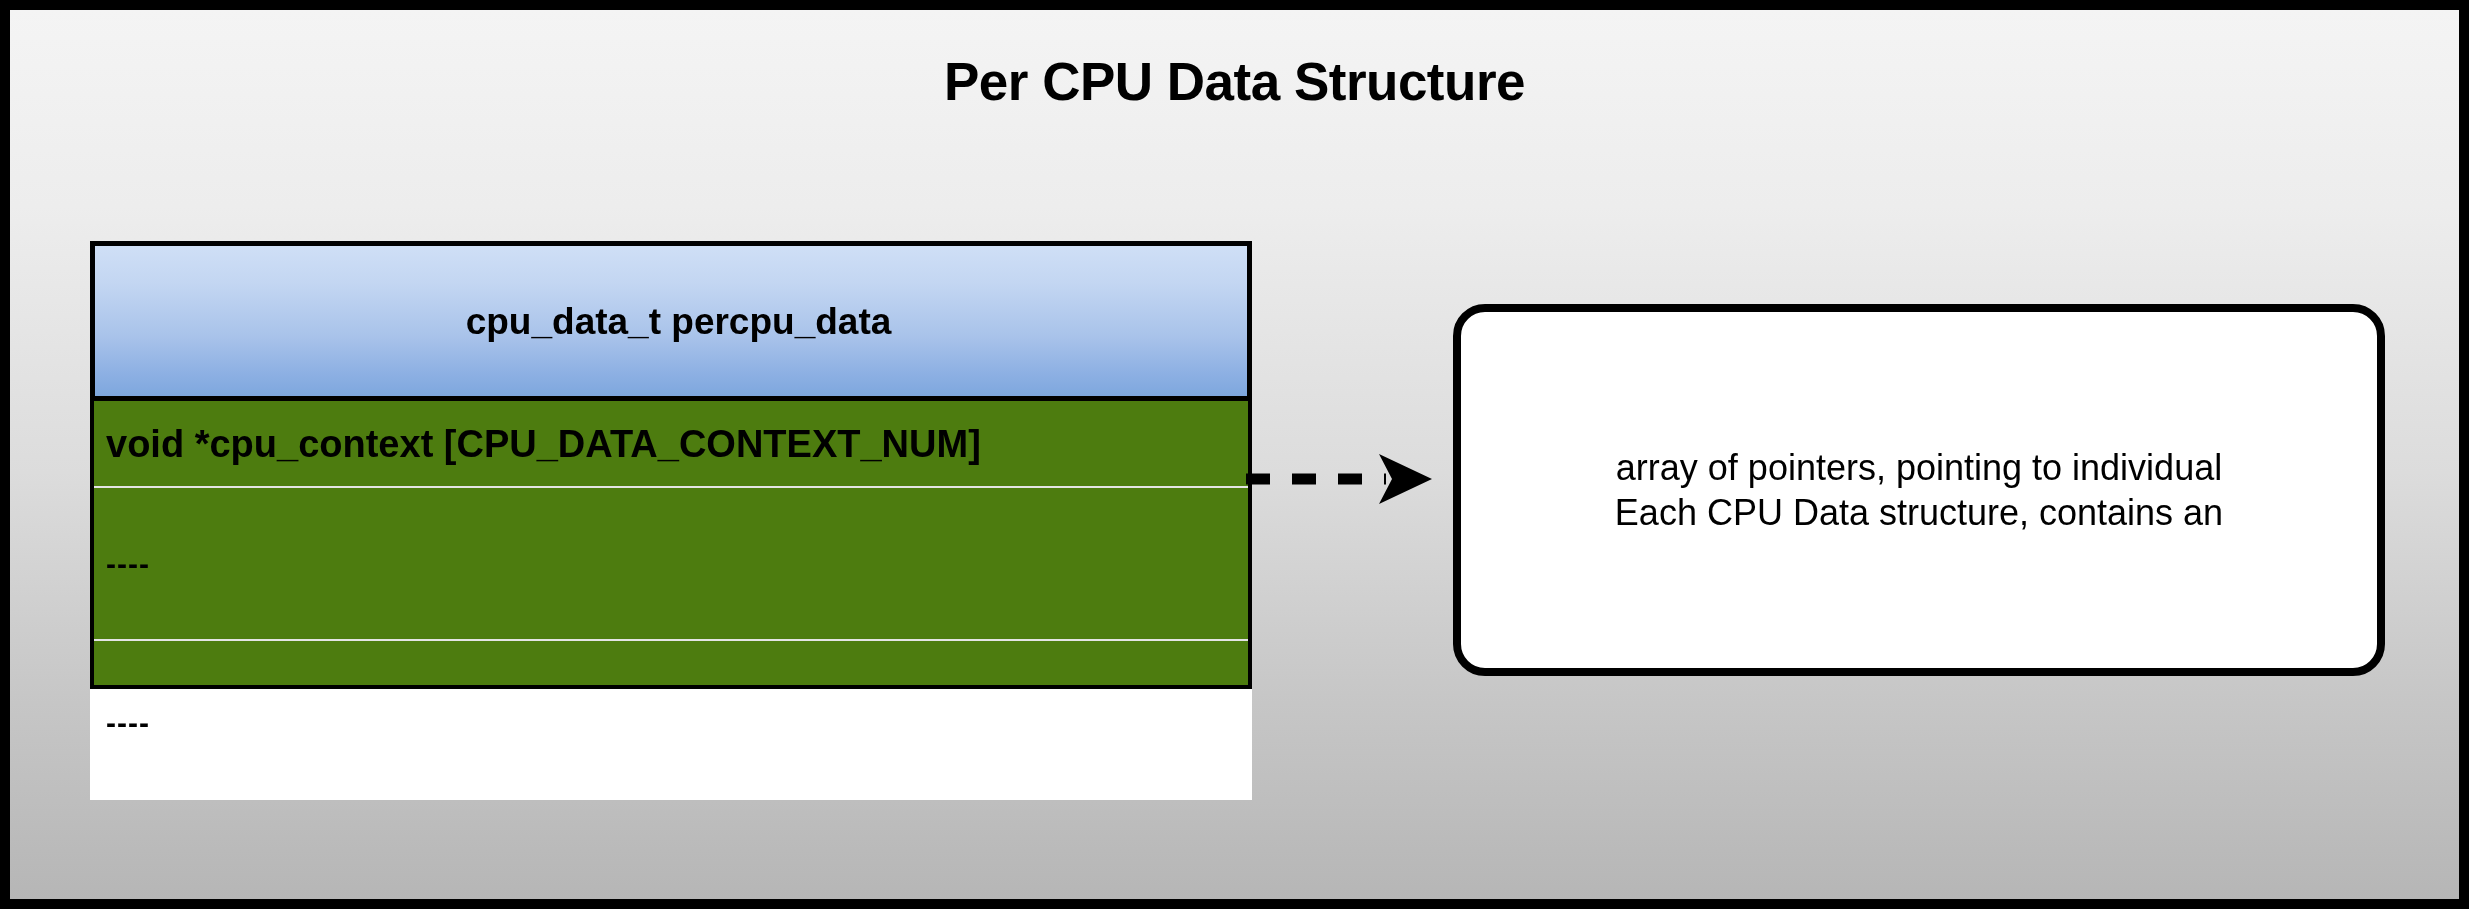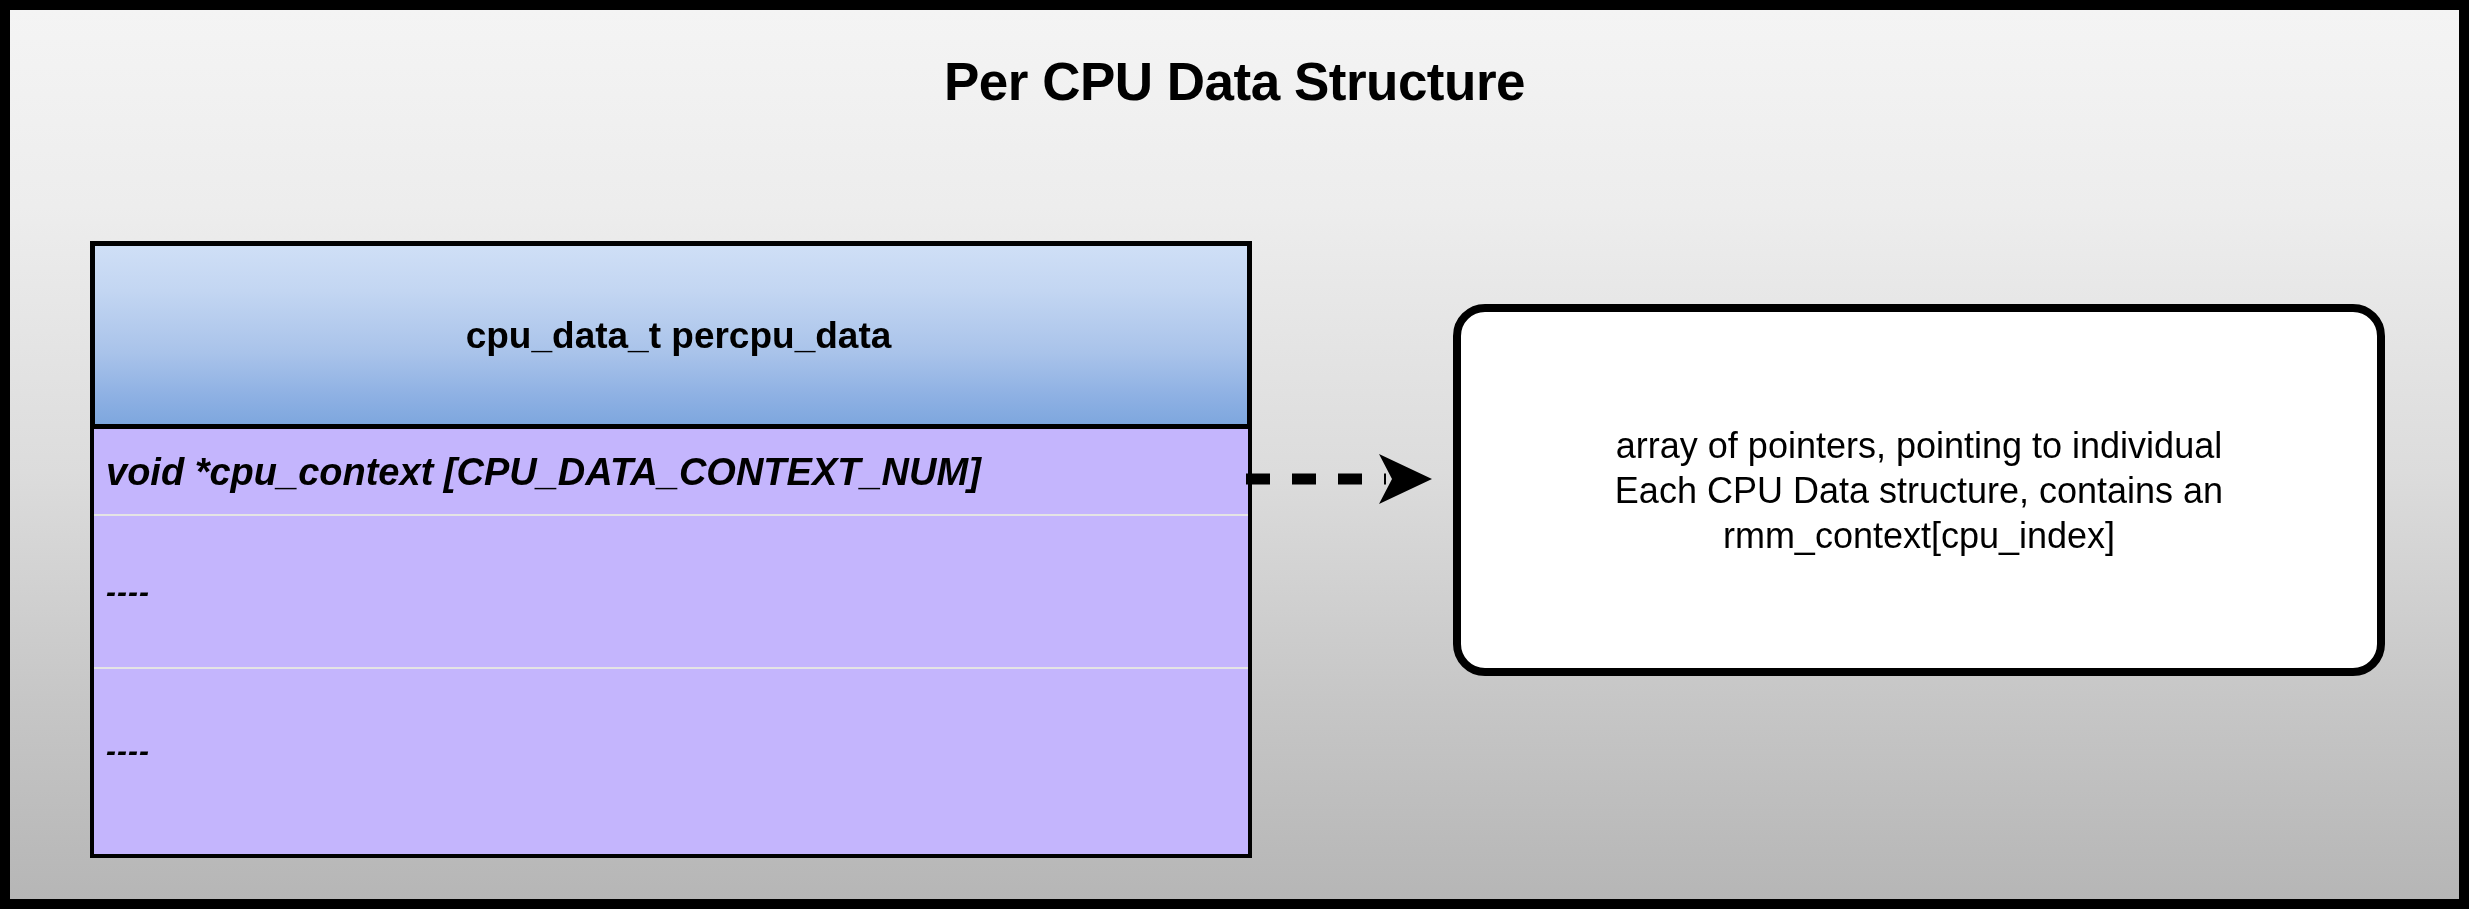--- a/index.html
+++ b/index.html
@@ -43,21 +43,21 @@
     width: 1162px;
     height: 559px;
     box-sizing: border-box;
     background: #ffffff;
   }
 
   #struct-header {
     position: relative;
     box-sizing: border-box;
     margin: 0;
-    height: 188px;
+    height: 160px;
     border: 5px solid #000000;
     background: linear-gradient(to bottom, #cfdff6 0%, #c3d6f2 25%, #a9c3ea 60%, #8db0e3 85%, #7ea7de 100%);
     display: flex;
     flex-direction: column;
     align-items: center;
     justify-content: center;
     padding-left: 15px;
   }
 
   .struct-header-line {
@@ -68,23 +68,22 @@
     color: #000000;
     white-space: nowrap;
     text-align: center;
   }
 
   #struct-body {
     position: relative;
     box-sizing: border-box;
     border: 4px solid #000000;
     border-top: 0;
-    height: 429px;
-    background: #c4b5fd;
-    font-style: italic;
+    height: 288px;
+    background: #4d7c0f;
   }
 
   .struct-row {
     box-sizing: border-box;
     height: 87px;
     display: flex;
     align-items: center;
     padding-left: 12px;
     border-bottom: 2px solid #e4e4e4;
     white-space: nowrap;
@@ -184,16 +183,15 @@
   </div>
 
   <svg id="dashed-arrow" viewBox="0 0 190 66" xmlns="http://www.w3.org/2000/svg">
     <line x1="0" y1="33" x2="140" y2="33" stroke="#000000" stroke-width="11" stroke-dasharray="24 22"></line>
     <path d="M 133 8 L 186 33 L 133 58 L 146 33 Z" fill="#000000"></path>
   </svg>
 
   <div id="note-box">
     <div class="note-line">array of pointers, pointing to individual</div>
     <div class="note-line">Each CPU Data structure, contains an</div>
-    <div class="note-line">rmm_context[cpu_index]</div>
   </div>
 
 </div>
 
 </body></html>

